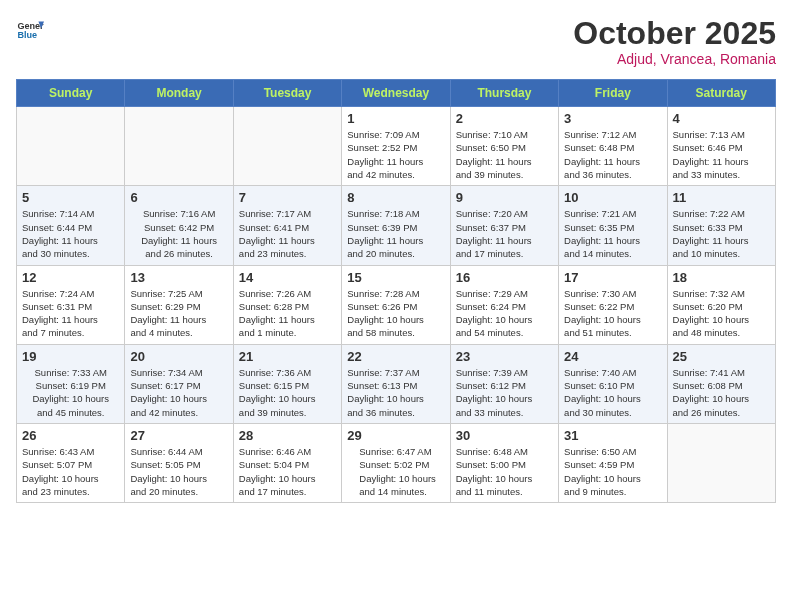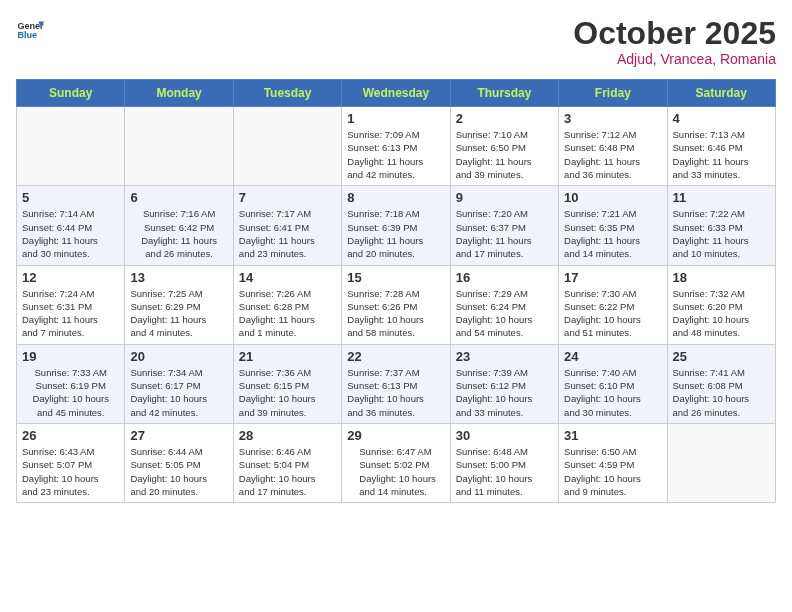--- a/index.html
+++ b/index.html
@@ -110,21 +110,21 @@
       </tr>
   </thead>
   <tbody id="calendar-body">
   <tr>
         <td class="empty"></td>
         <td class="empty"></td>
         <td class="empty"></td>
         <td>
           <span class="day-number">1</span>
           <div class="day-info" style="white-space: pre-line;">Sunrise: 7:09 AM
-Sunset: 6:13 PM
+Sunset: 2:52 PM
 Daylight: 11 hours
 and 42 minutes.</div>
         </td>
         <td>
           <span class="day-number">2</span>
           <div class="day-info" style="white-space: pre-line;">Sunrise: 7:10 AM
 Sunset: 6:50 PM
 Daylight: 11 hours
 and 39 minutes.</div>
         </td>

